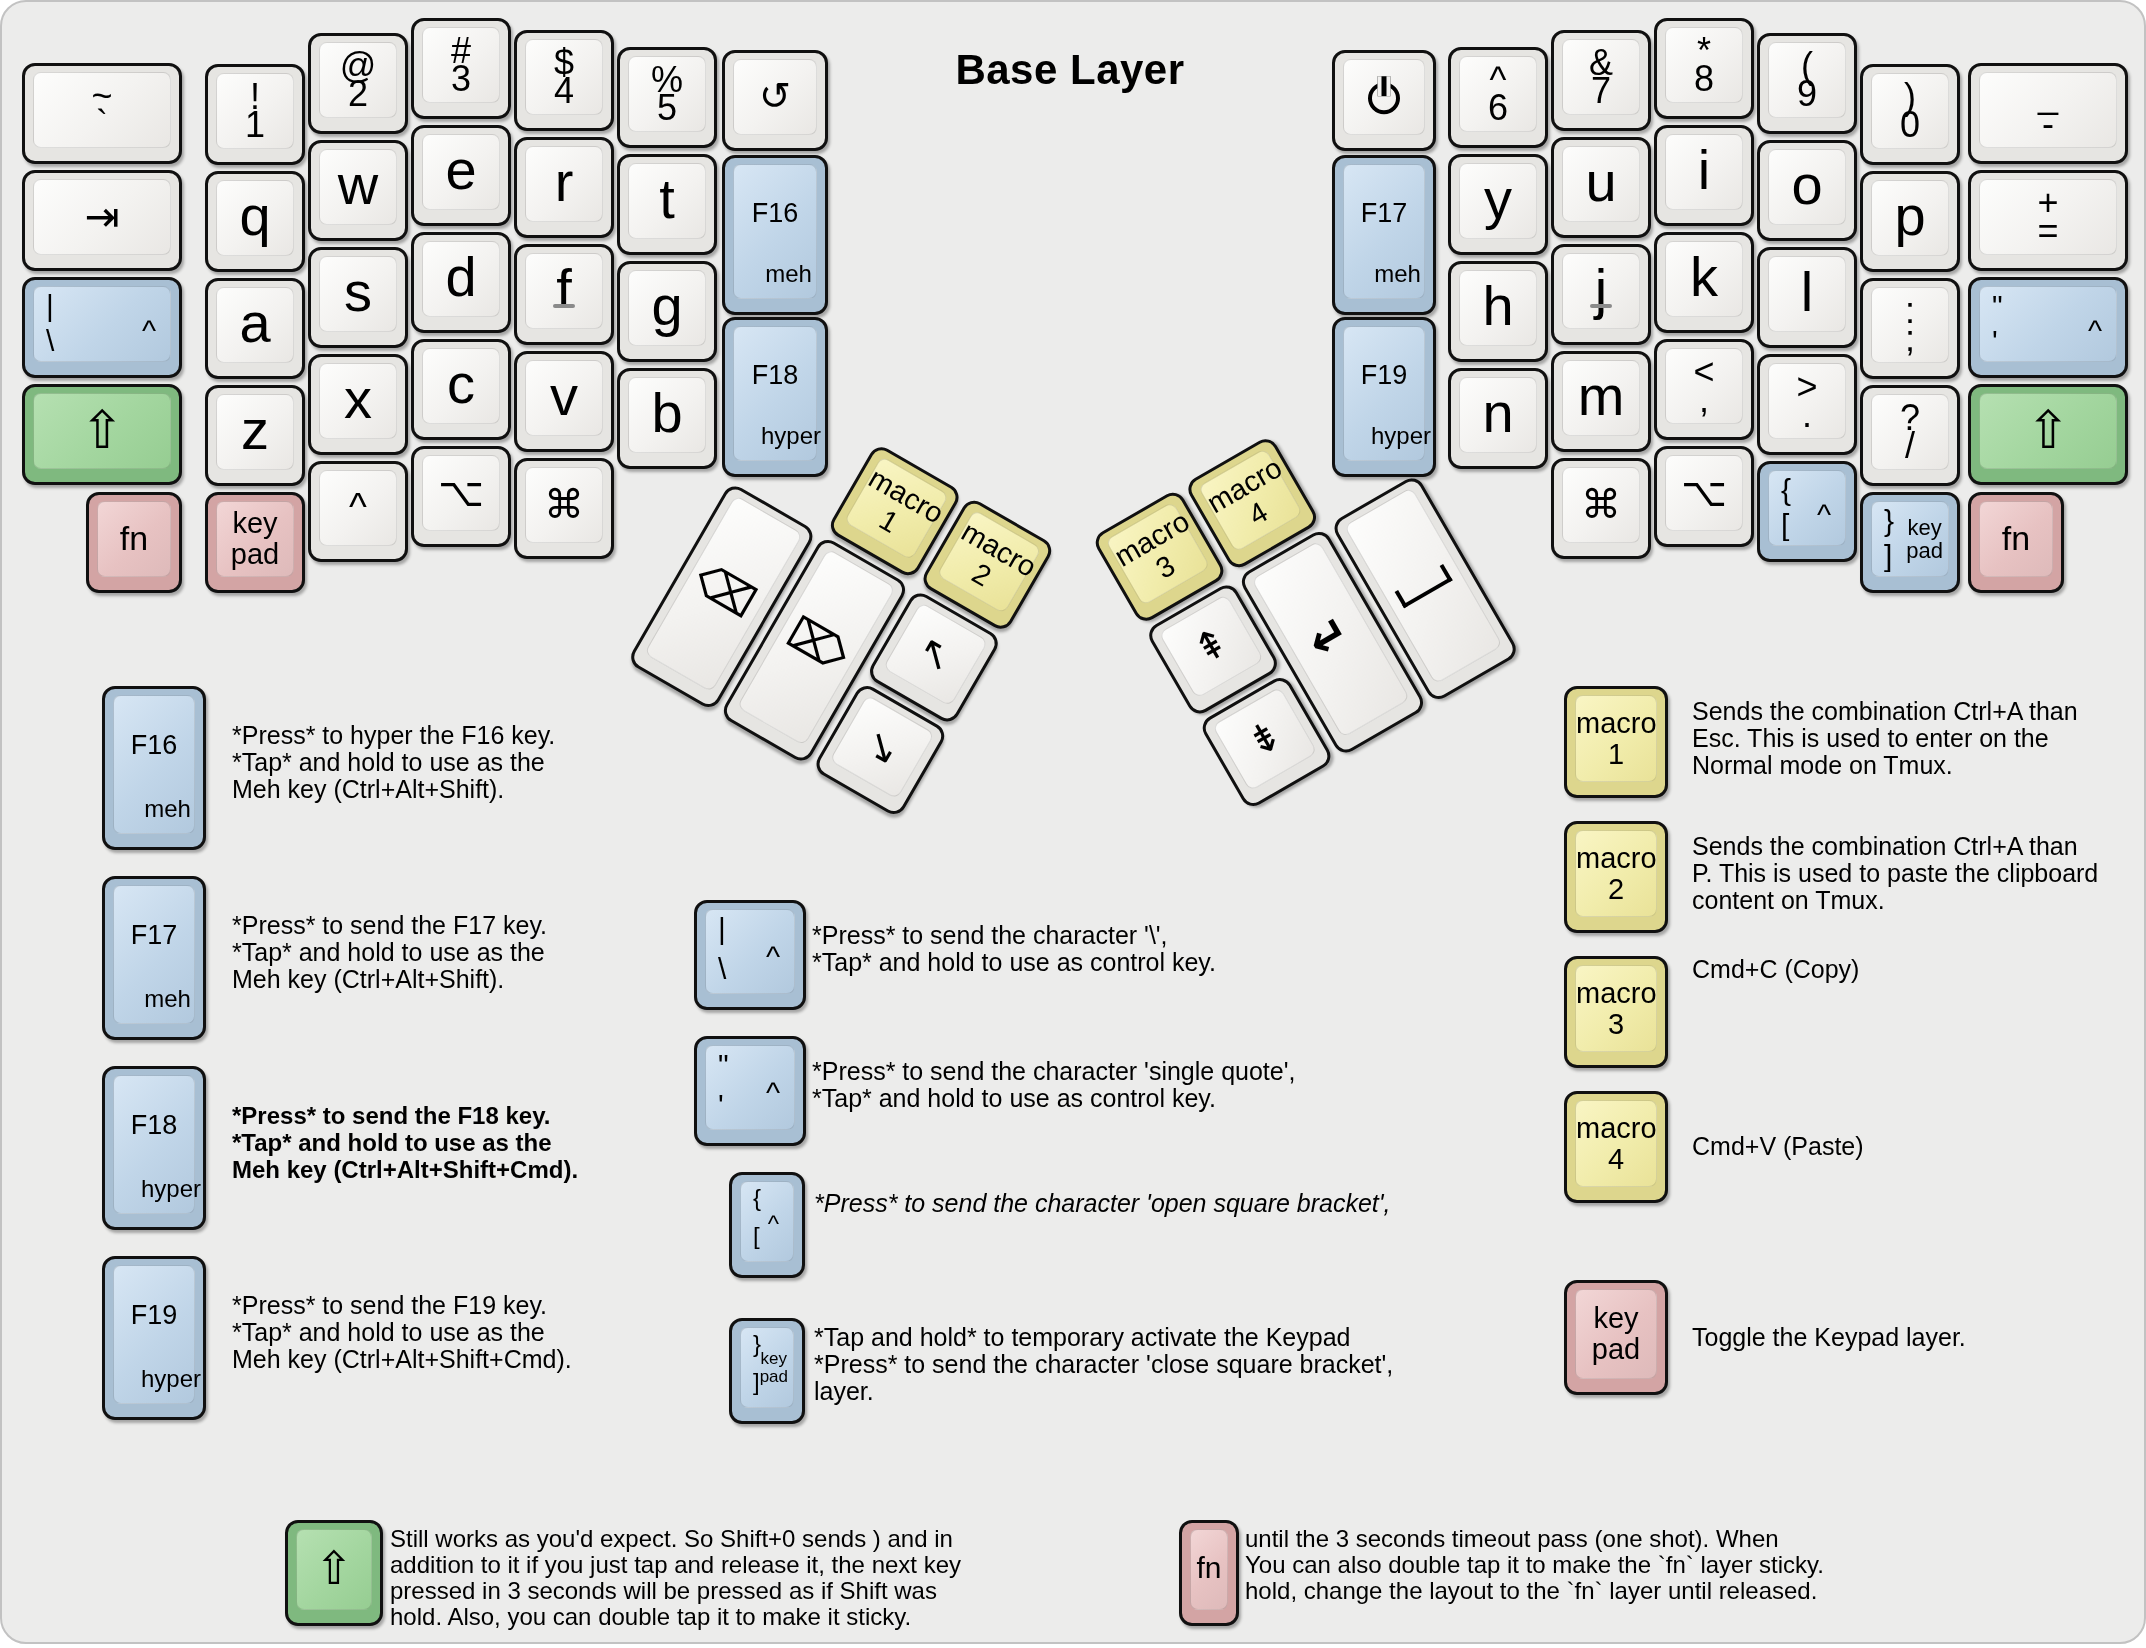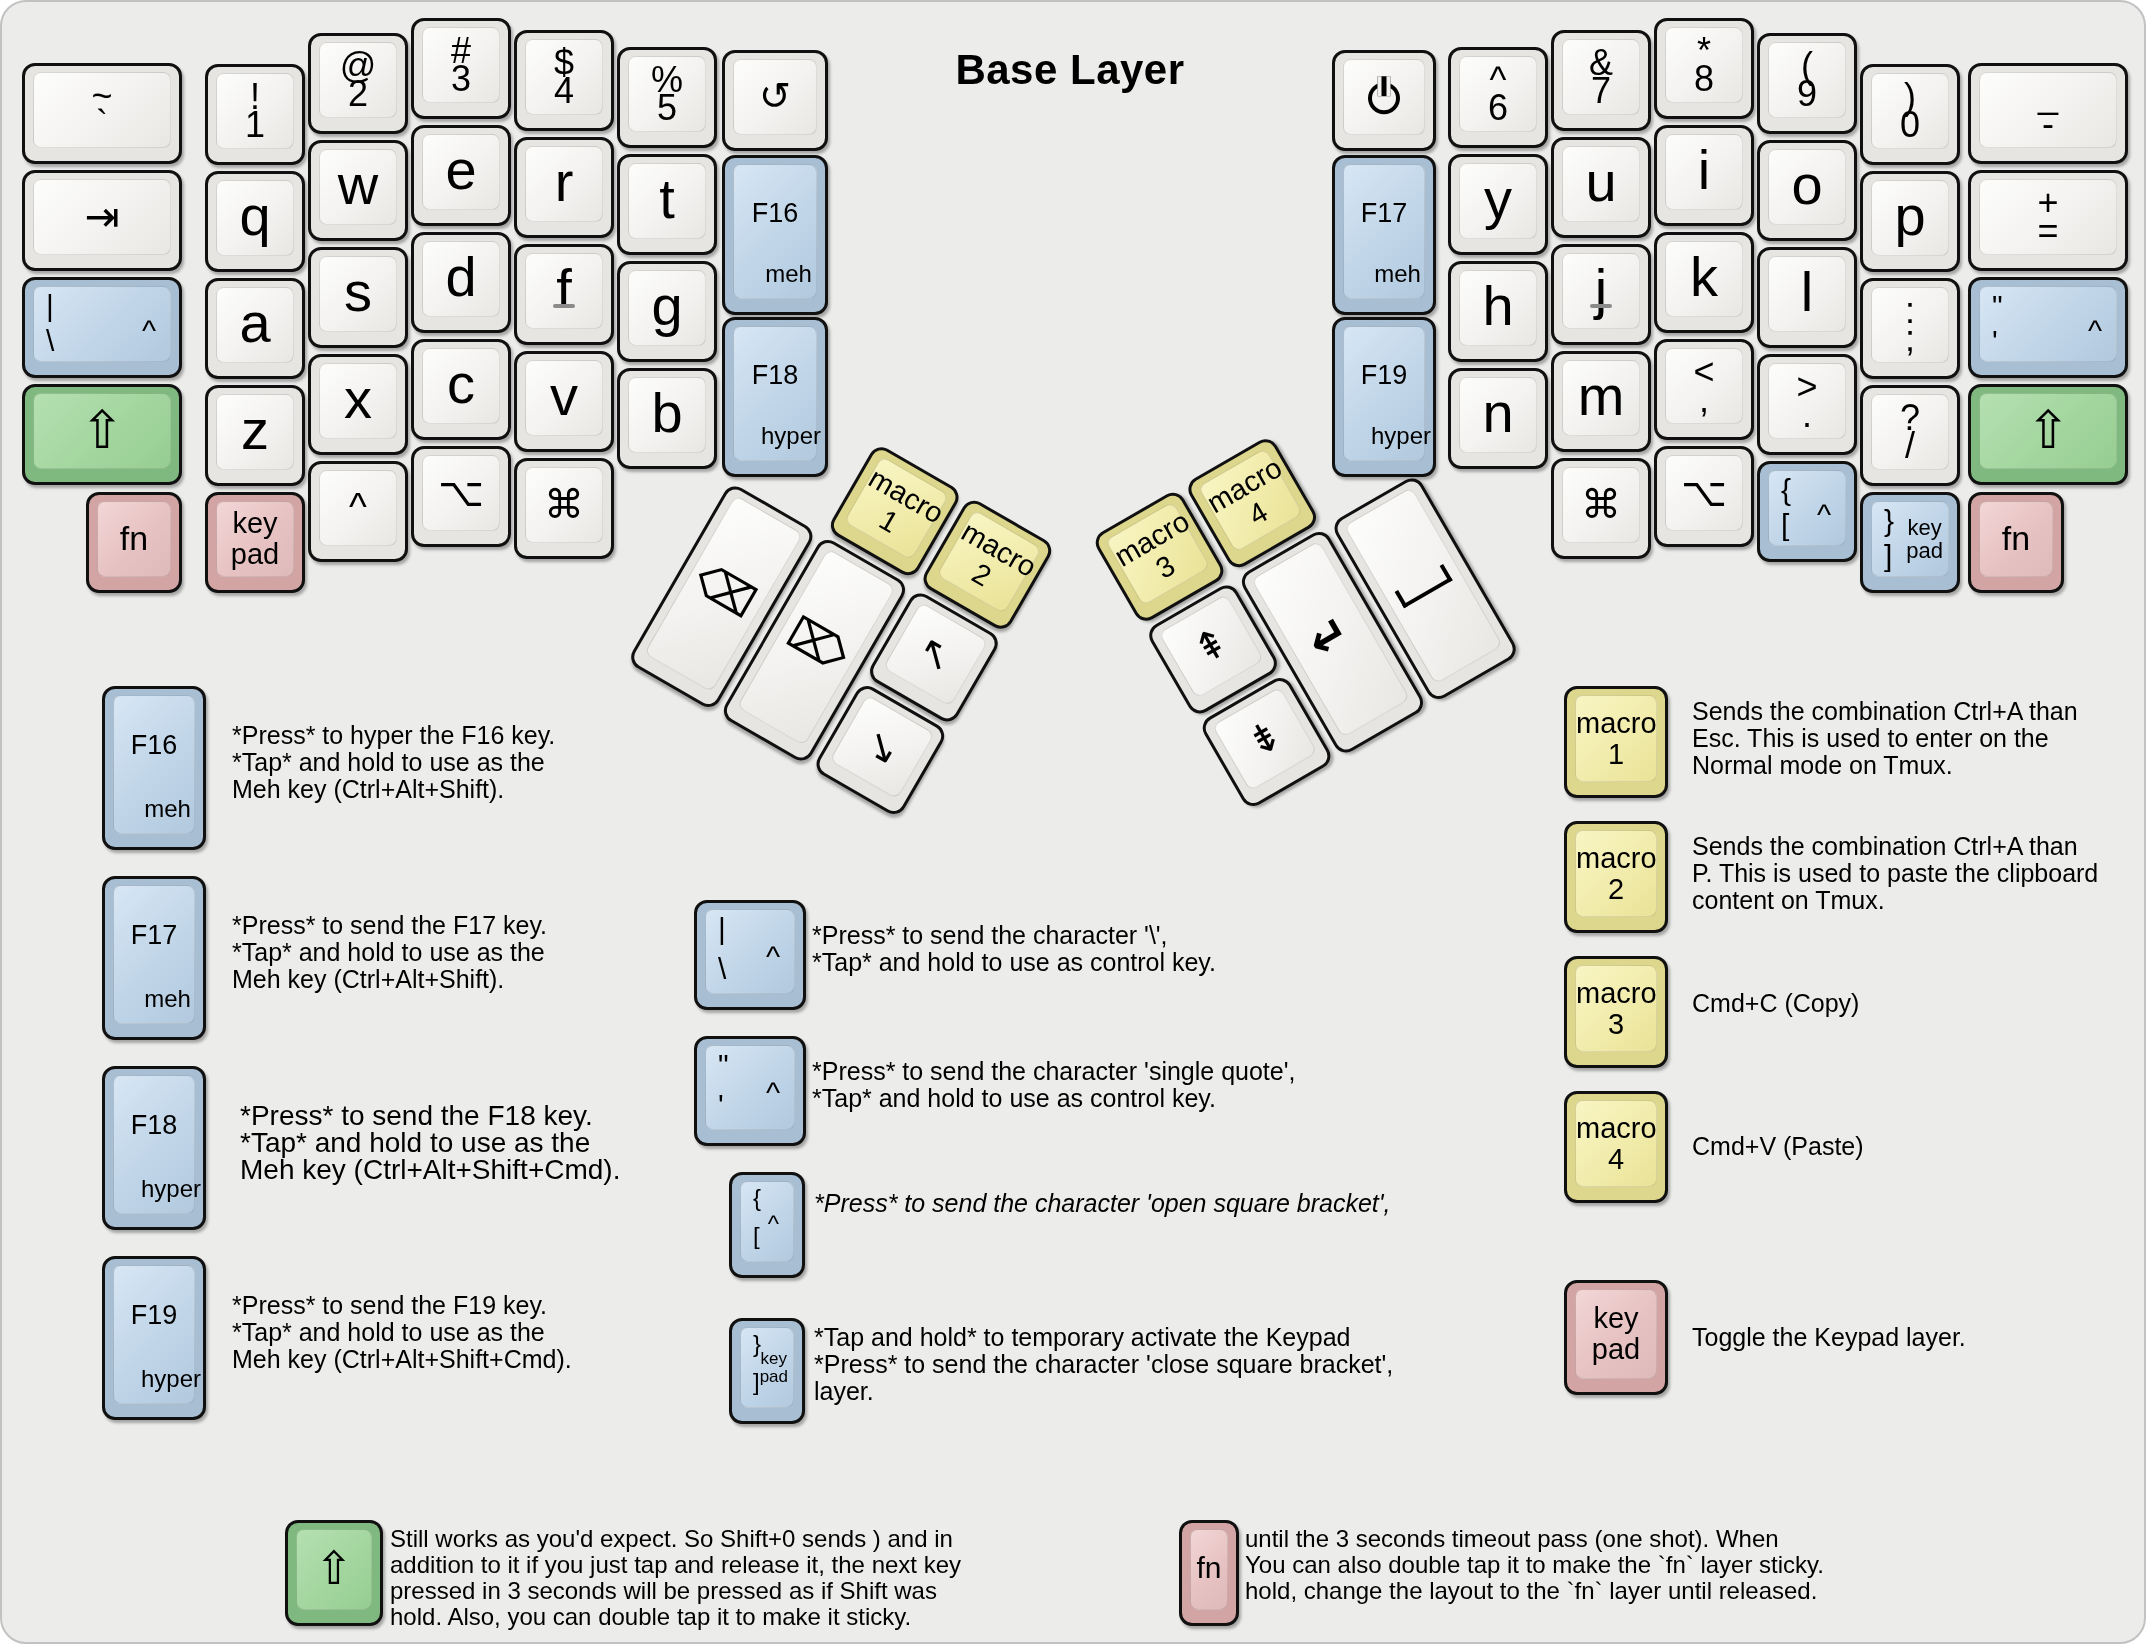--- a/index.html
+++ b/index.html
@@ -509,21 +509,21 @@
         <div class="legend-line">*Press* to send the F17 key.</div>
         <div class="legend-line">*Tap* and hold to use as the</div>
         <div class="legend-line">Meh key (Ctrl+Alt+Shift).</div>
       </div>
       <div class="key blue" style="left: 100px; top: 1064px; width: 104px; height: 164px;">
         <div class="cap">
           <span class="part g-main" style="font-size: 27px;">F18</span>
           <span class="part g-sub" style="font-size: 24px;">hyper</span>
         </div>
       </div>
-      <div class="legend-text" style="left: 238px; top: 1100px; font-size: 28px; line-height: 27px;">
+      <div class="legend-text" style="left: 230px; top: 1100px; font-size: 24px; line-height: 27px; font-weight: bold;">
         <div class="legend-line">*Press* to send the F18 key.</div>
         <div class="legend-line">*Tap* and hold to use as the</div>
         <div class="legend-line">Meh key (Ctrl+Alt+Shift+Cmd).</div>
       </div>
       <div class="key blue" style="left: 100px; top: 1254px; width: 104px; height: 164px;">
         <div class="cap">
           <span class="part g-main" style="font-size: 27px;">F19</span>
           <span class="part g-sub" style="font-size: 24px;">hyper</span>
         </div>
       </div>
@@ -606,21 +606,21 @@
         <div class="legend-line">content on Tmux.</div>
       </div>
       <div class="key yellow" style="left: 1562px; top: 954px; width: 104px; height: 112px;">
         <div class="cap">
           <div class="g-2line" style="font-size: 29px; line-height: 31px;">
             <div>macro</div>
             <div>3</div>
           </div>
         </div>
       </div>
-      <div class="legend-text" style="left: 1690px; top: 988px; font-size: 25px; line-height: 27px;">
+      <div class="legend-text" style="left: 1690px; top: 954px; font-size: 25px; line-height: 27px;">
         <div class="legend-line">Cmd+C (Copy)</div>
       </div>
       <div class="key yellow" style="left: 1562px; top: 1089px; width: 104px; height: 112px;">
         <div class="cap">
           <div class="g-2line" style="font-size: 29px; line-height: 31px;">
             <div>macro</div>
             <div>4</div>
           </div>
         </div>
       </div>

